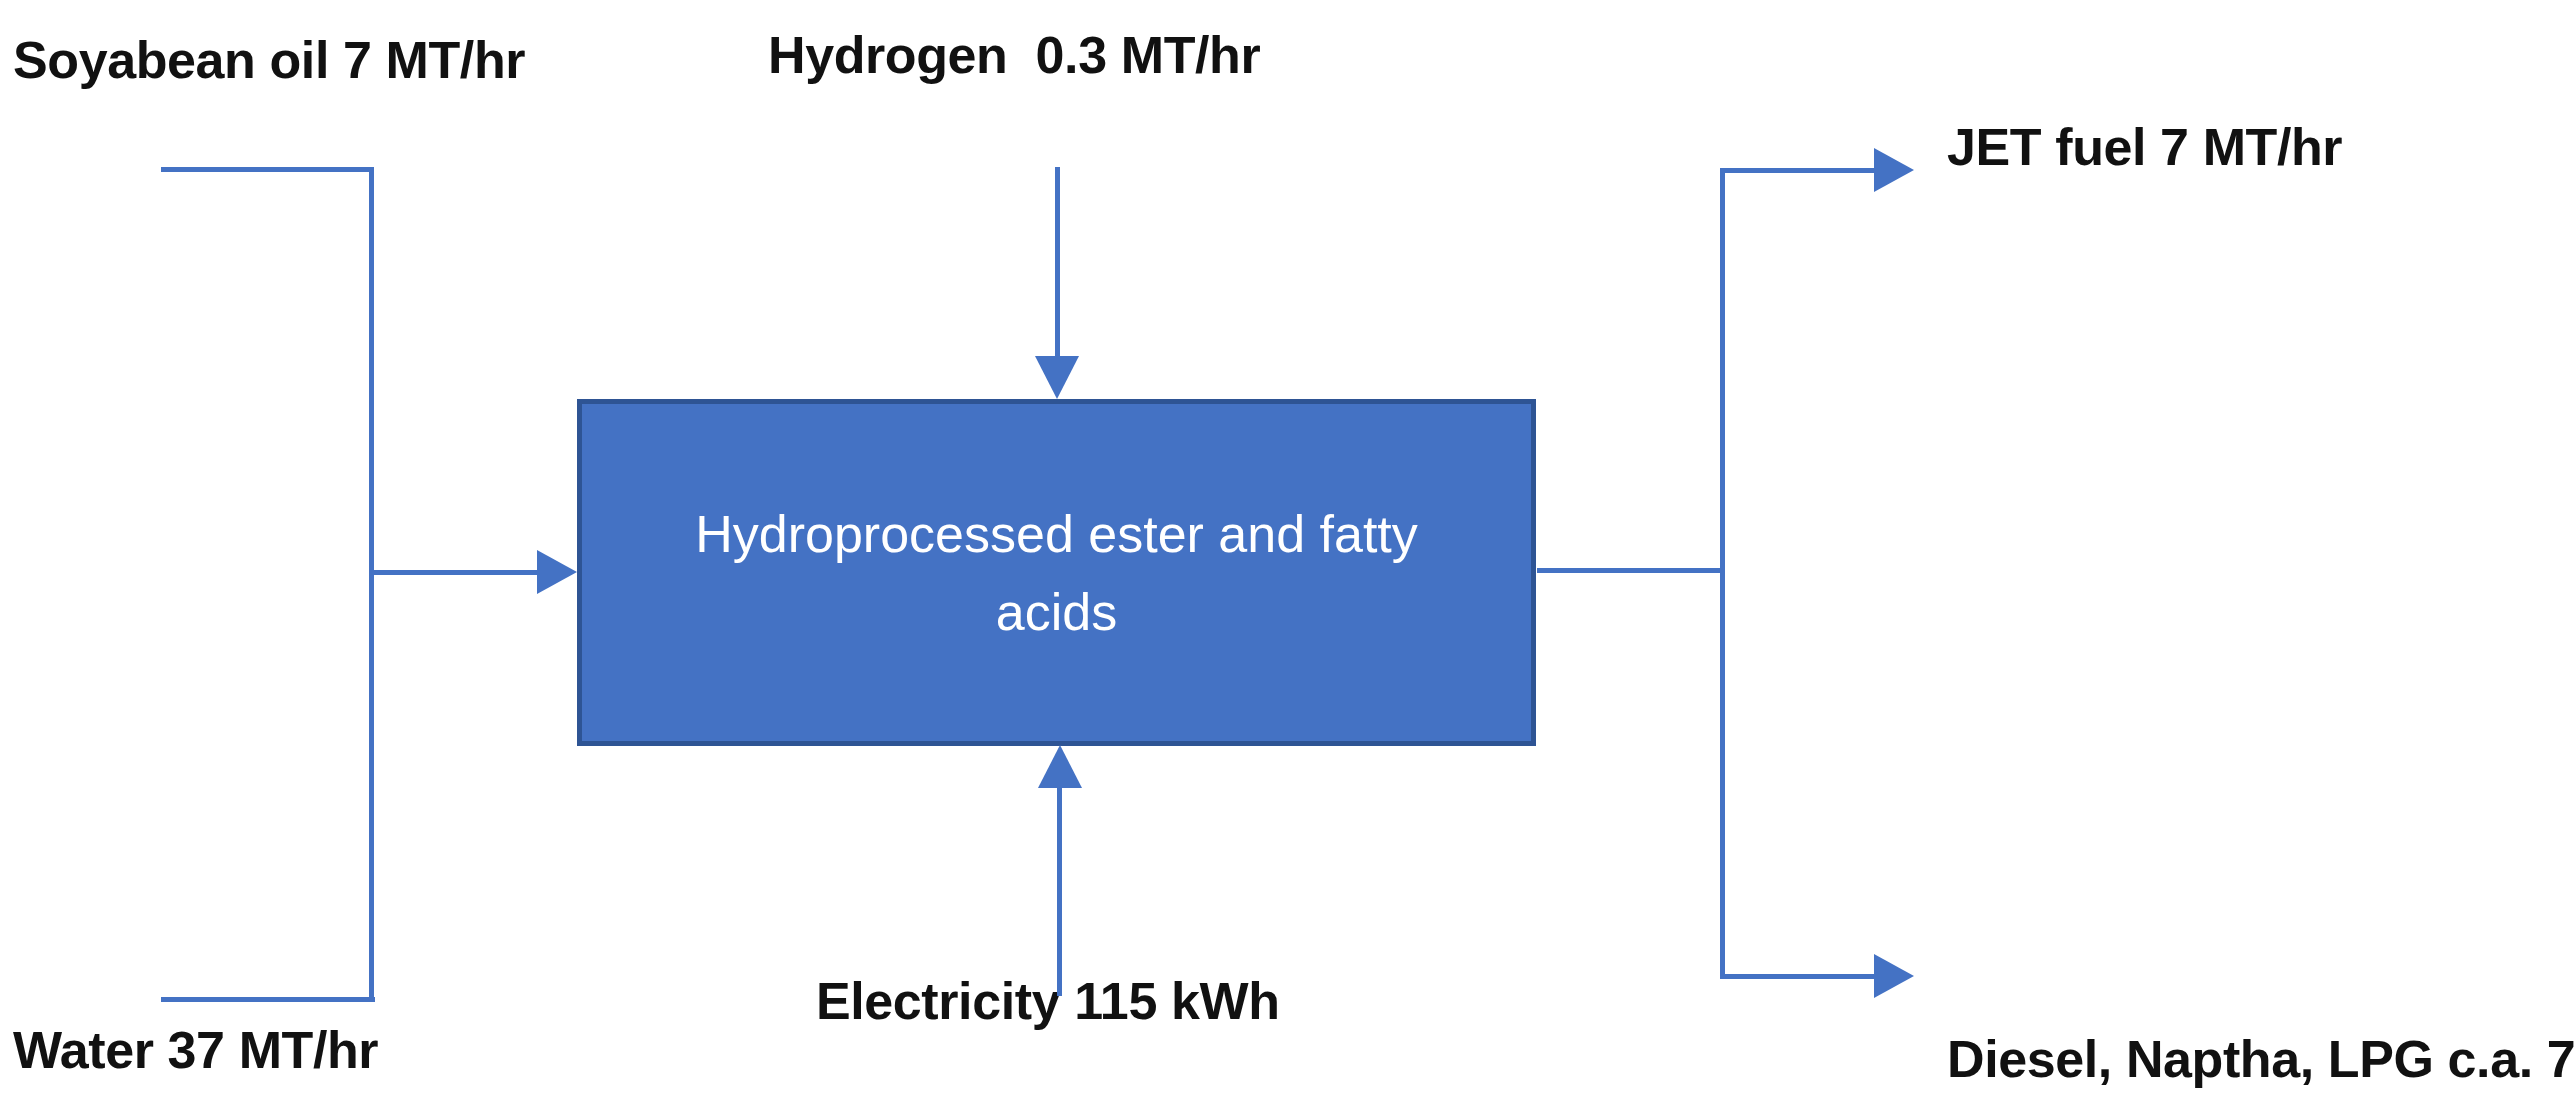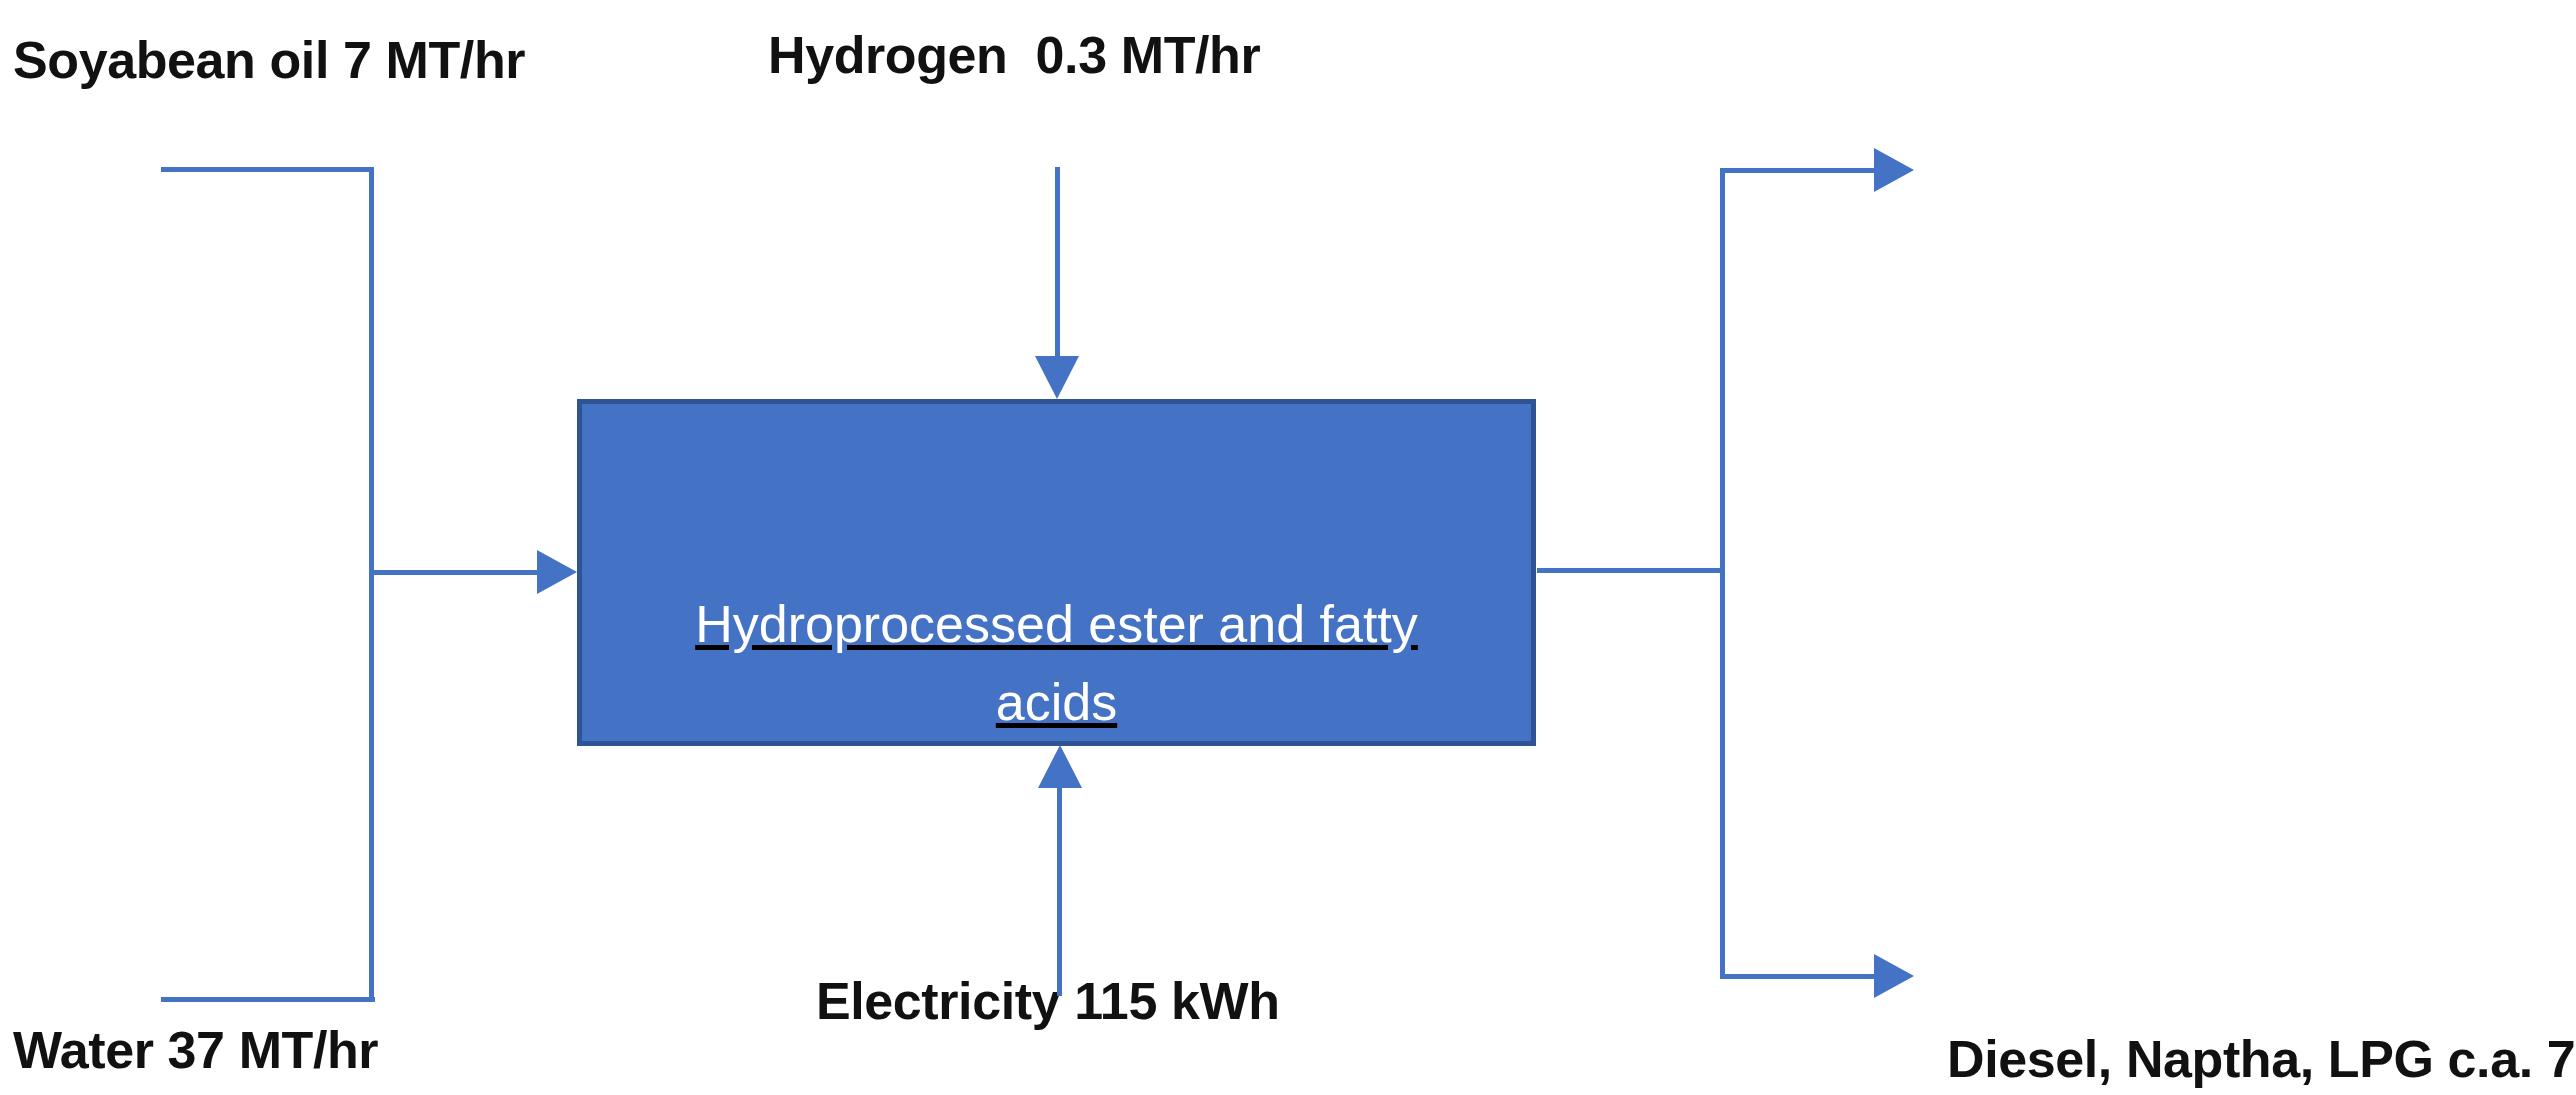--- a/index.html
+++ b/index.html
@@ -27,25 +27,24 @@
   .process-box {
     position: absolute;
     left: 577px;
     top: 399px;
     width: 959px;
     height: 347px;
     box-sizing: border-box;
     background: var(--box-fill, #4472C4);
     border: 5.2px solid var(--box-border, #2E5494);
     display: flex;
-    align-items: flex-end;
+    align-items: center;
     justify-content: center;
     text-align: center;
     padding: 0 78px;
-    text-decoration: underline;
   }
   .process-box .box-label {
     color: #ffffff;
     font-size: 52px;
     font-weight: 400;
     line-height: 1.5;
   }
   .line {
     position: absolute;
     background: var(--accent, #4472C4);
@@ -77,20 +76,21 @@
 <div class="stage">
 
   <div class="flow-label" style="left:13px; top:24px;">Soyabean oil 7 MT/hr</div>
 
   <div class="flow-label" style="left:768px; top:19px;text-align:center;">Hydrogen  0.3 MT/hr</div>
 
   <div class="flow-label" style="left:13px; top:1014px;text-align:right;">Water 37 MT/hr</div>
 
   <div class="flow-label" style="left:816px; top:965px;">Electricity 115 kWh</div>
 
+  <div class="flow-label" style="left:1947px; top:111px;">JET fuel 7 MT/hr</div>
 
   <div class="flow-label" style="left:1947px; top:875px;">
     <span style="display:block;">Diesel, Naptha, LPG c.a. 7</span>
     
   </div>
 
   <div class="process-box">
     <span class="box-label">Hydroprocessed ester and fatty acids</span>
   </div>
 

